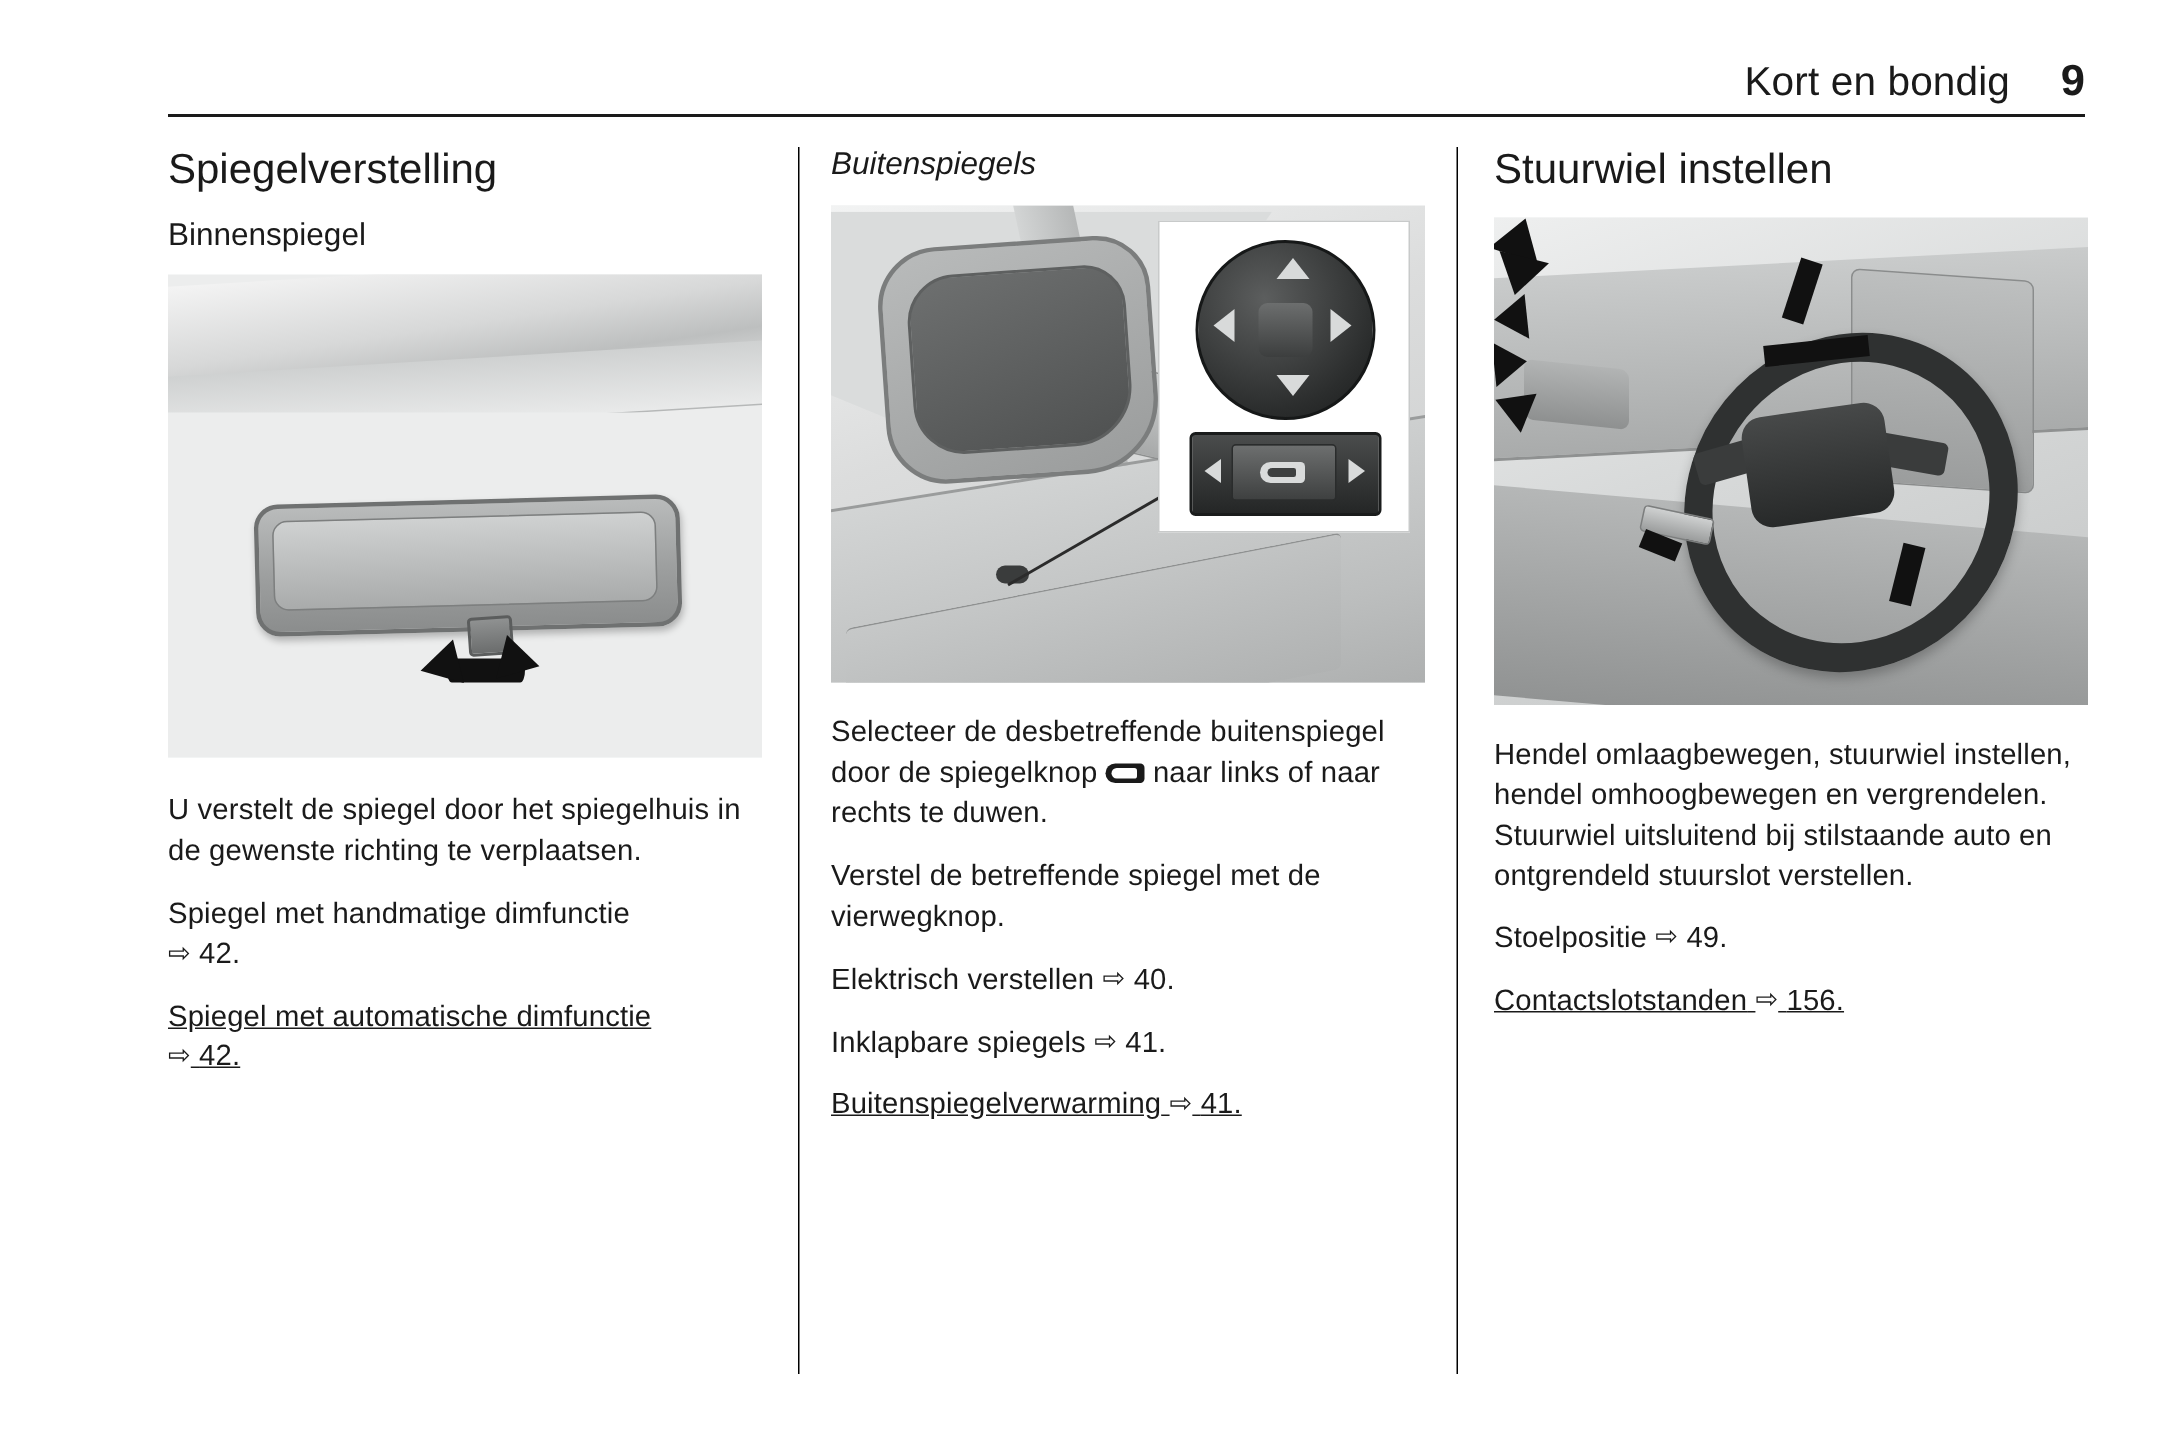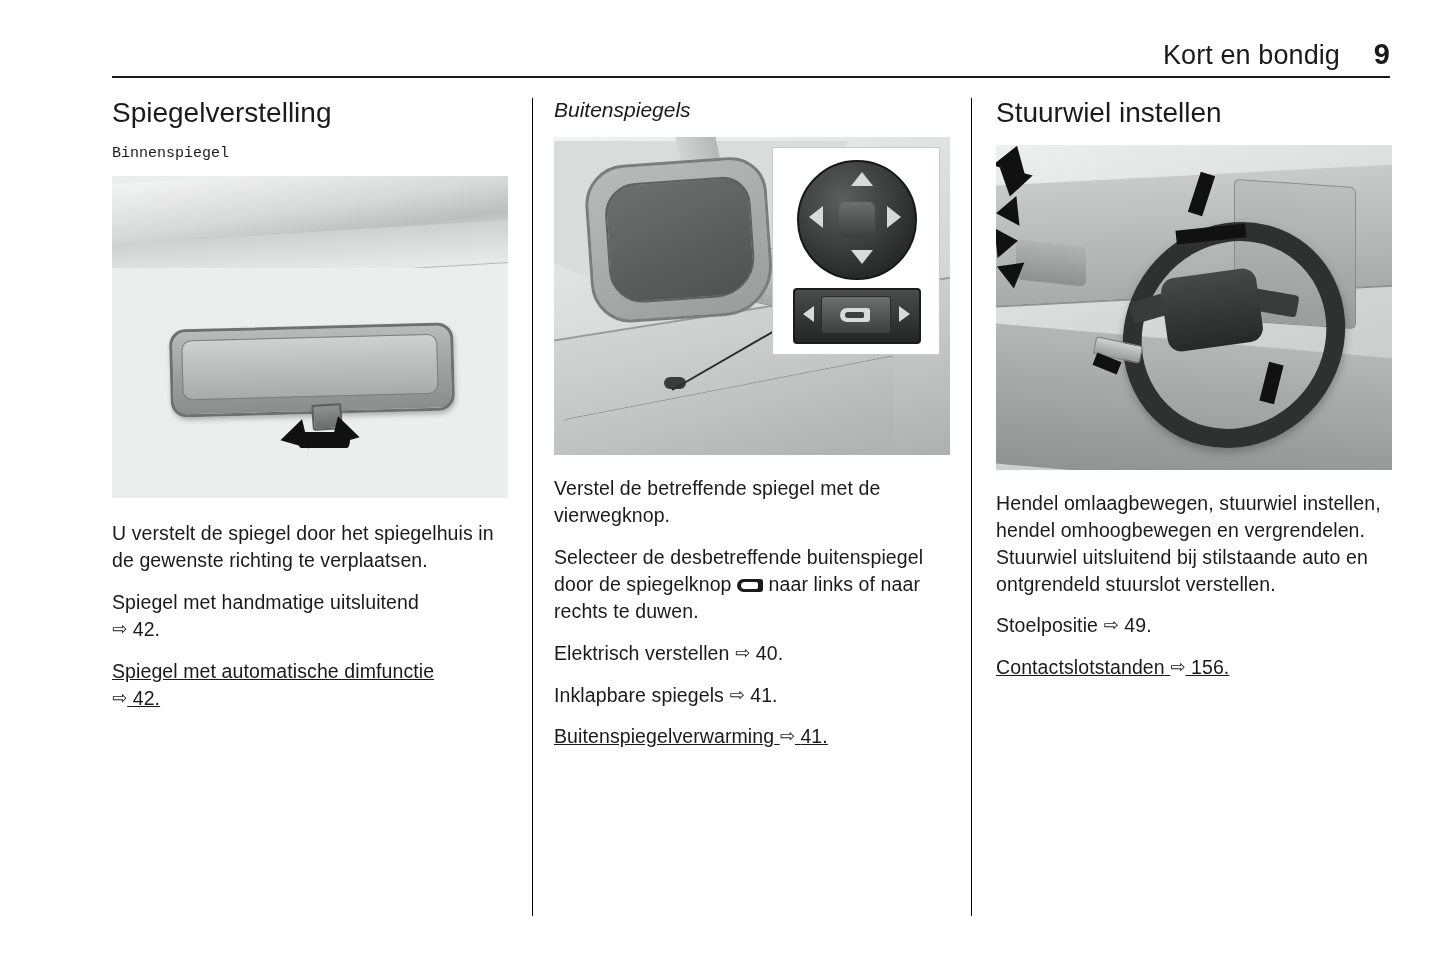--- a/index.html
+++ b/index.html
@@ -73,25 +73,24 @@
   .div1 { left: 532px; }
   .div2 { left: 971px; }
 
   h1.section-title {
     font-size: 28px;
     font-weight: normal;
     margin: 0 0 16px 0;
     line-height: 1.1;
   }
   h2.sub-title {
-    font-size: 15px;
+    font-size: 21px;
     font-weight: normal;
     margin: 16px 0 14px 0;
     line-height: 1.15;
-    font-family: Liberation Mono, monospace;
   }
   .col2 h1.section-title,
   .col2 .sub-title {
     font-size: 21px;
     font-style: italic;
   }
 
   p.body {
     font-size: 19.5px;
     line-height: 1.38;
@@ -575,21 +574,21 @@
         <div class="f1-mirror-inner"></div>
       </div>
       <div class="f1-stem"></div>
       <div class="f1-arrowband"></div>
       <div class="f1-arrowL"></div>
       <div class="f1-arrowR"></div>
     </div>
 
     <p class="body">U verstelt de spiegel door het spiegelhuis in de gewenste richting te verplaatsen.</p>
     <p class="body">
-      <span>Spiegel met handmatige uitsluitend</span><br>
+      <span>Spiegel met handmatige dimfunctie</span><br>
       <span class="ref-arrow">⇨</span>
       <span>42.</span>
     </p>
     <p class="body">
       <span>Spiegel met automatische dimfunctie</span><br>
       <span class="ref-arrow">⇨</span>
       <span>42.</span>
     </p>
   </div>
 
@@ -619,28 +618,28 @@
         <div class="f2-switch">
           <div class="f2-sw-arrowL"></div>
           <div class="f2-sw-arrowR"></div>
           <div class="f2-switch-rocker">
             <div class="f2-switch-icon"></div>
           </div>
         </div>
       </div>
     </div>
 
-    <p class="body">Verstel de betreffende spiegel met de vierwegknop.</p>
     <p class="body">
       <span>Selecteer de desbetreffende buitenspiegel door de spiegelknop</span>
       <span class="mirror-glyph">
         <span class="m-body"></span><span class="m-cut"></span>
       </span>
       <span>naar links of naar rechts te duwen.</span>
     </p>
+    <p class="body">Verstel de betreffende spiegel met de vierwegknop.</p>
 
     <p class="body">
       <span>Elektrisch verstellen</span>
       <span class="ref-arrow">⇨</span>
       <span>40.</span>
     </p>
     <p class="body">
       <span>Inklapbare spiegels</span>
       <span class="ref-arrow">⇨</span>
       <span>41.</span>

